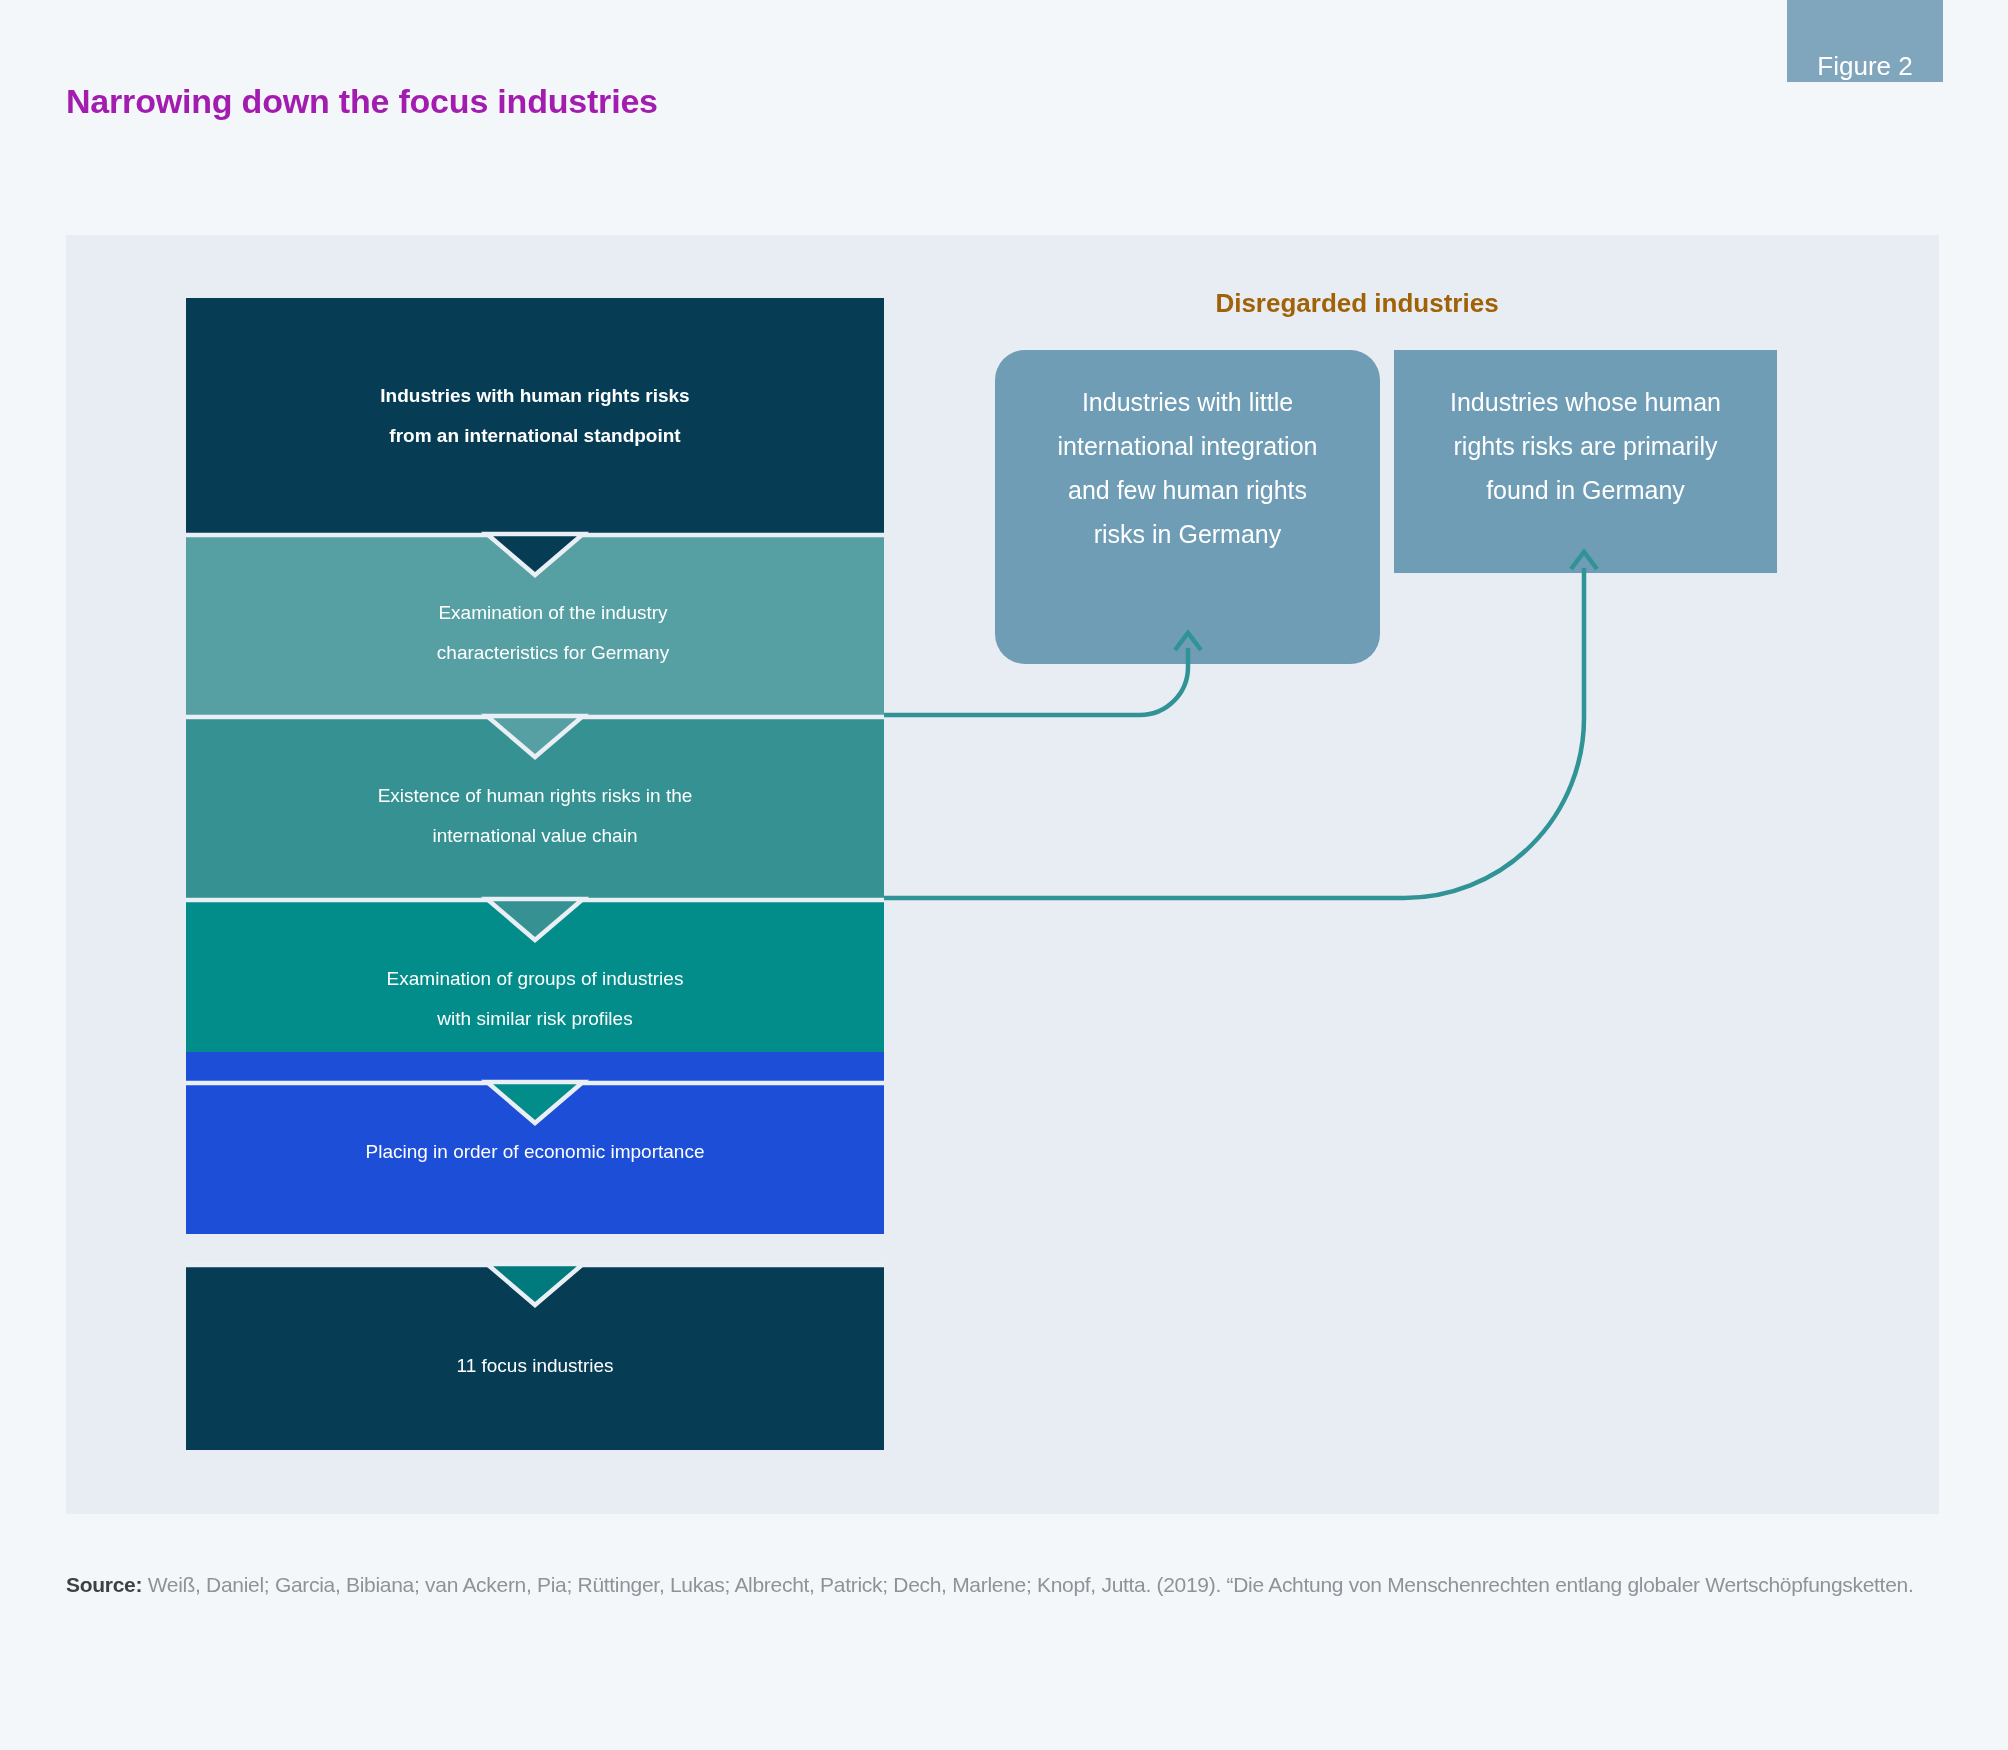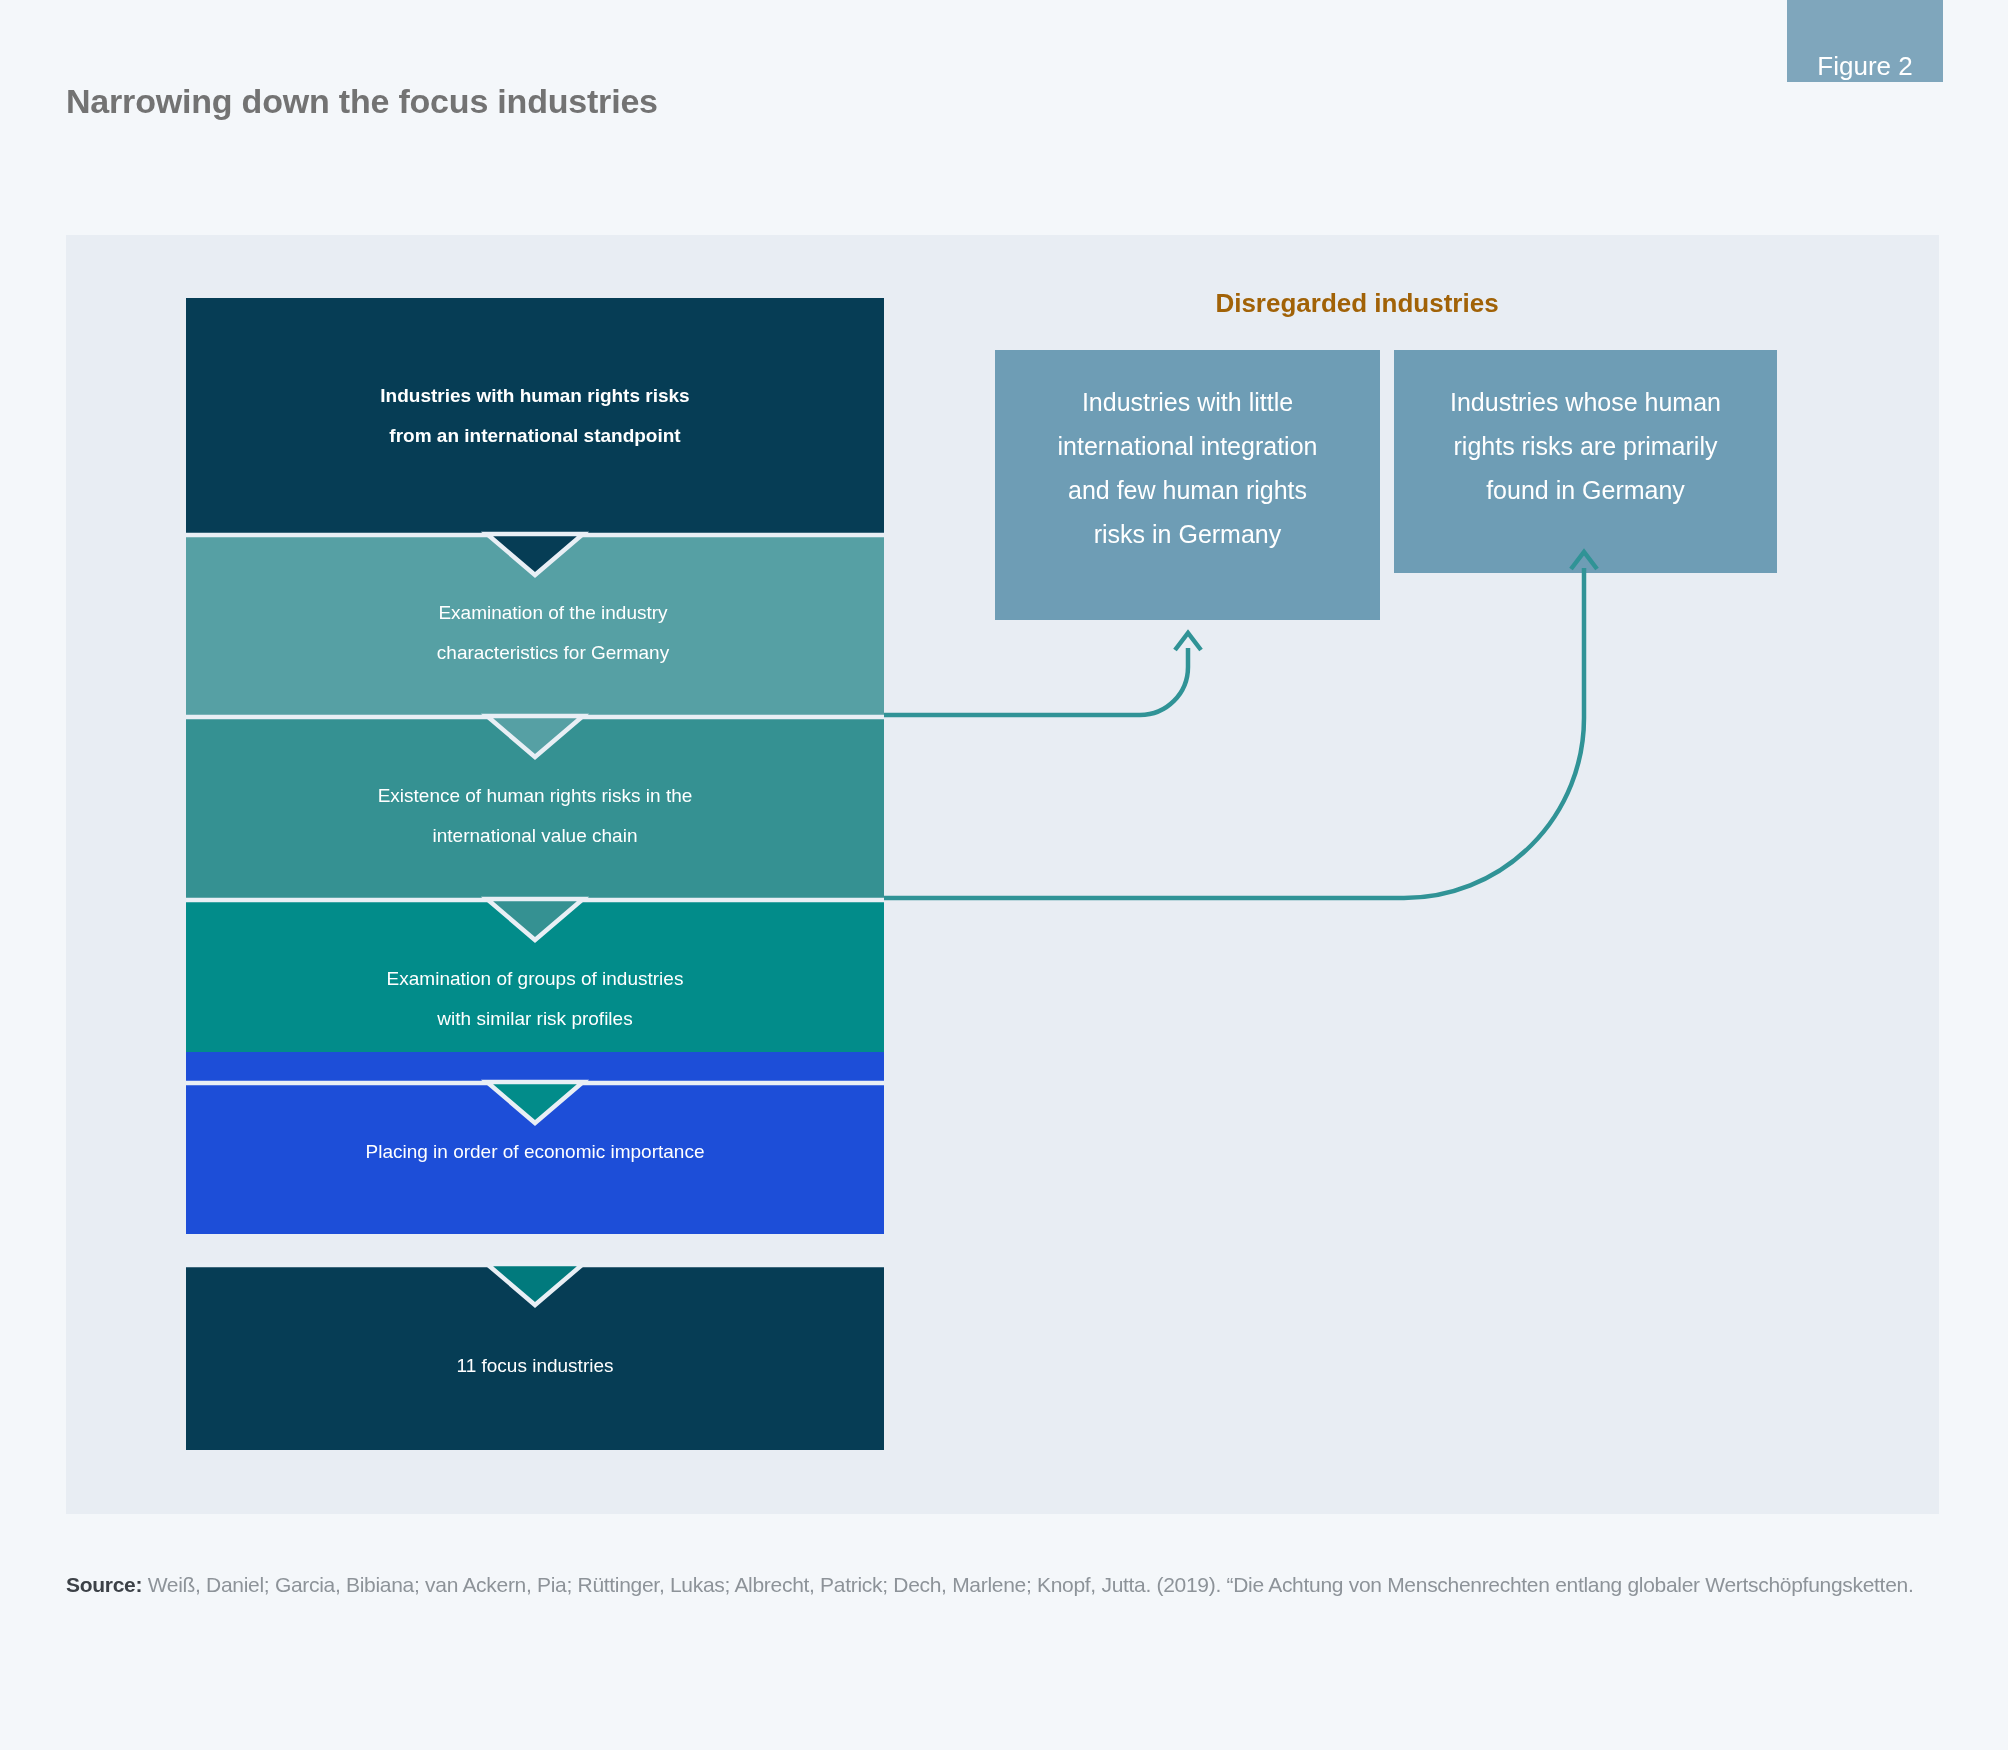--- a/index.html
+++ b/index.html
@@ -15,21 +15,21 @@
   .figure-badge{
     left:1787px;top:0;width:156px;height:82px;
     background:#7fa6bc;color:#ffffff;
     display:flex;align-items:flex-end;justify-content:center;
     font-size:26px;
   }
 
   
   .page-title{
     left:66px;top:82px;
-    font-size:34px;font-weight:bold;color:#737373;
+    font-size:34px;font-weight:bold;color:#a21caf;
     letter-spacing:-0.2px;
   }
 
   
   .panel{
     left:66px;top:235px;width:1873px;height:1279px;
     background:#e8edf3;
   }
 
   
@@ -55,21 +55,21 @@
   
   .disregarded-heading{
     left:966px;top:288px;width:782px;
     text-align:center;font-size:26px;font-weight:bold;color:#a16207;
   }
   .dbox{
     background:#6e9db5;color:#ffffff;
     text-align:center;font-size:25px;line-height:44px;
     white-space:pre-line;box-sizing:border-box;padding-top:30px;
   }
-  .dbox-1{left:995px;top:350px;width:385px;height:270px;}
+  .dbox-1{left:995px;top:350px;width:385px;height:314px;border-radius:30px;}
   .dbox-2{left:1394px;top:350px;width:383px;height:223px;}
 
   
   .arrows{left:0;top:0;width:2008px;height:1750px;pointer-events:none;}
 
   
   .source-note{
     left:66px;top:1556px;width:1860px;
     font-size:21px;line-height:58px;letter-spacing:-0.3px;
     color:#8d9399;

